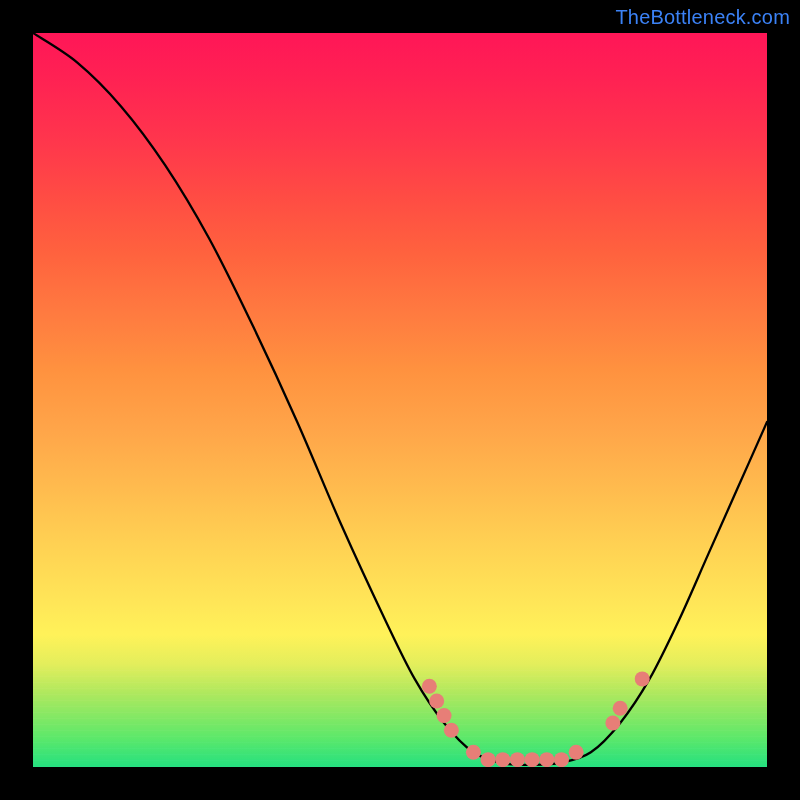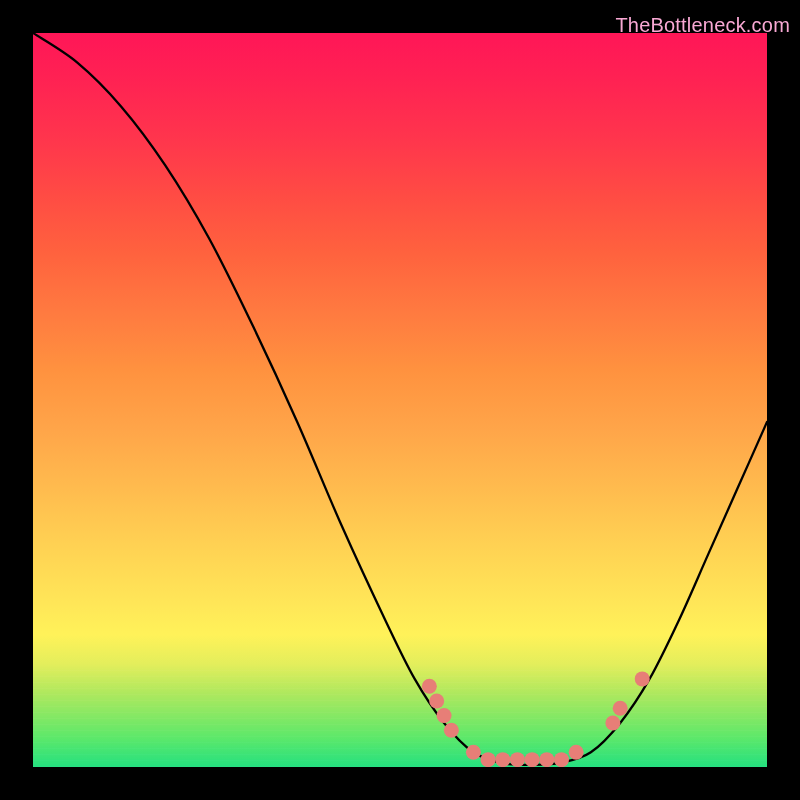--- a/index.html
+++ b/index.html
@@ -13,26 +13,25 @@
   .stage {
     position: relative;
     width: 800px;
     height: 800px;
     background: #000;
   }
   .watermark {
     position: absolute;
     top: 6px;
     right: 10px;
-    color: #f9a8d4;
+    color: #3b82f6;
     font-size: 20px;
     font-weight: 500;
     letter-spacing: 0.2px;
     z-index: 5;
-    margin-top: 8px;
   }
   .plot-frame {
     position: absolute;
     left: 33px;
     top: 33px;
     width: 734px;
     height: 734px;
     overflow: hidden;
     z-index: 2;
   }

